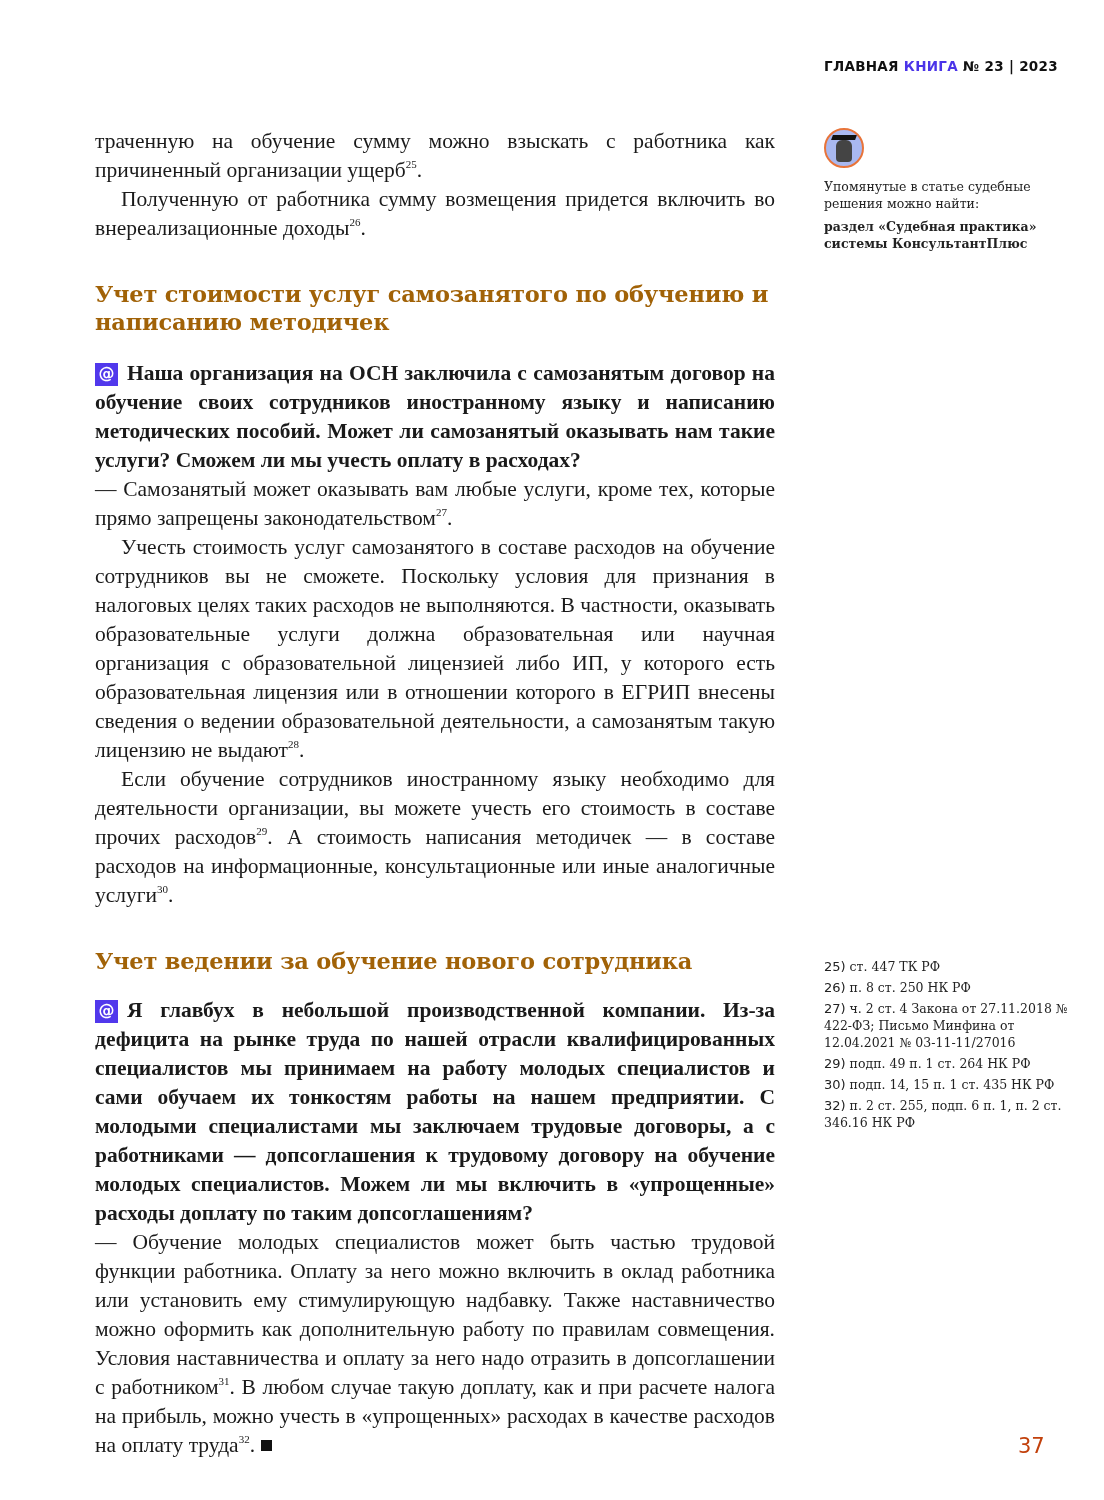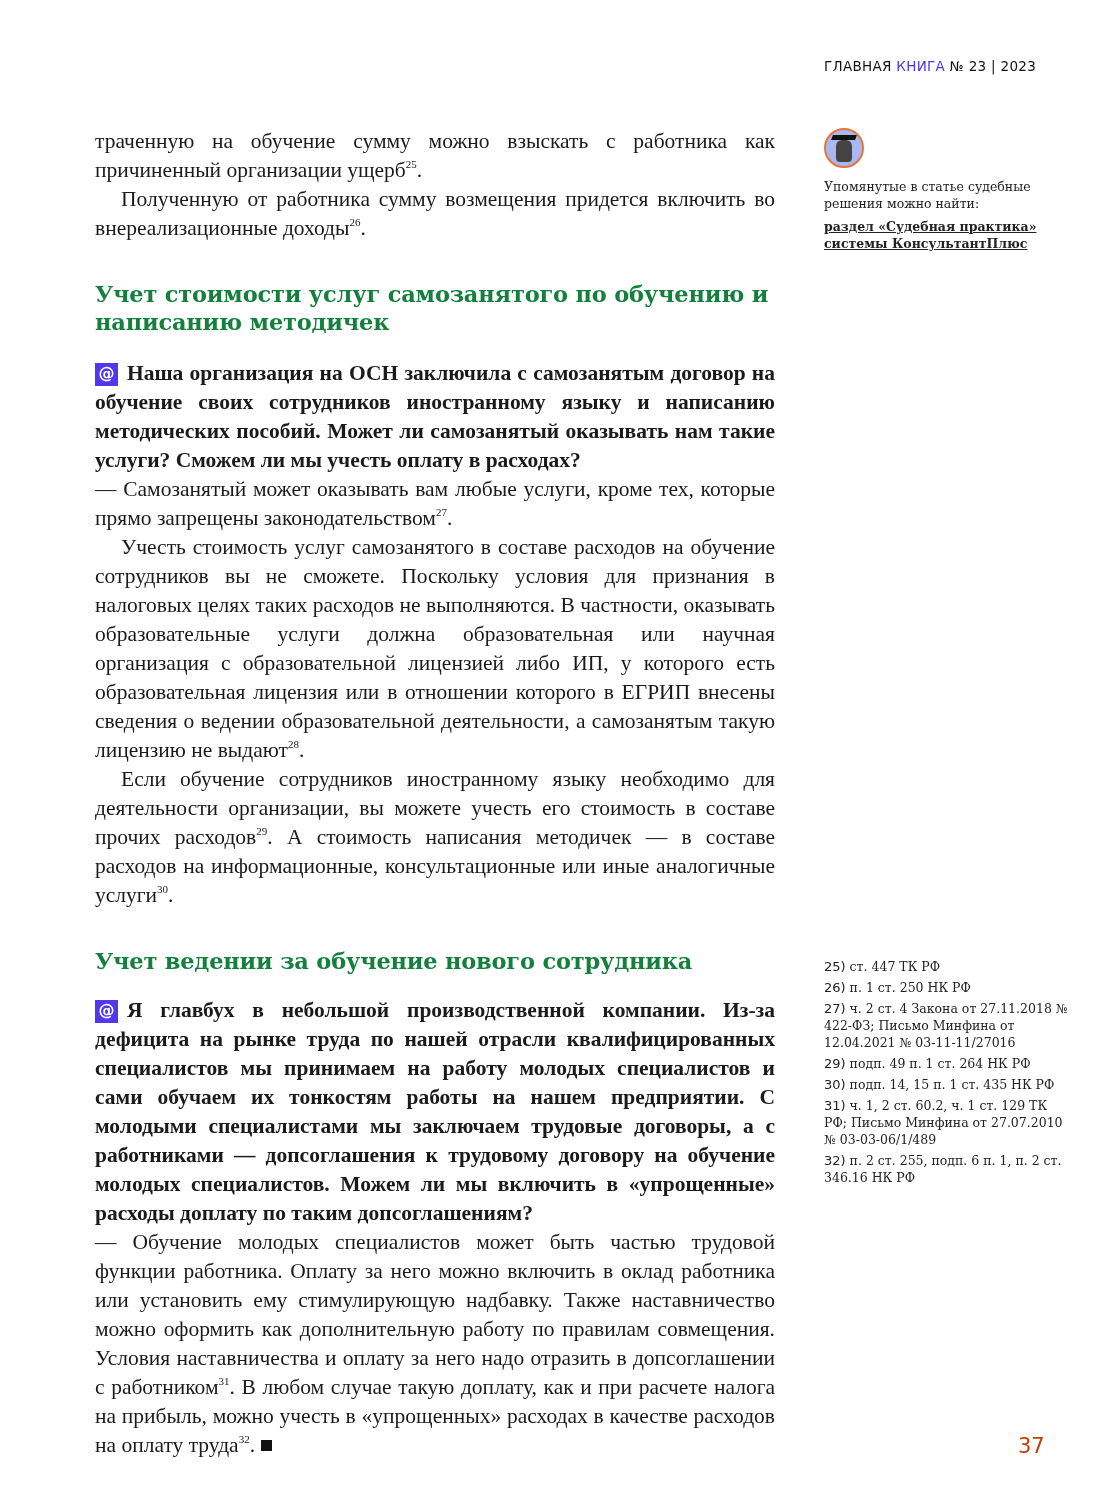--- a/index.html
+++ b/index.html
@@ -1,54 +1,54 @@
 <!DOCTYPE html>
 <html><head>
 <meta charset="utf-8">
 <style>
   html, body { margin: 0; padding: 0; background: #ffffff; }
   body { width: 1104px; height: 1500px; position: relative; overflow: hidden; color: #1a1a1a; }
   .header {
     position: absolute; left: 824px; top: 58px;
-    font-family: "DejaVu Sans", sans-serif; font-weight: normal; font-size: 13.5px; letter-spacing: 0.3px;
+    font-family: "DejaVu Sans", sans-serif; font-weight: bold; font-size: 13.5px; letter-spacing: 0.3px;
     color: #111;
   }
   .header .brand-accent { color: #4b34e8; }
   .main {
     position: absolute; left: 95px; top: 127px; width: 680px;
     font-family: "Liberation Serif", serif; font-size: 21.5px; line-height: 29px;
     color: #1a1a1a;
   }
   .main p { margin: 0; text-align: justify; }
   .main p.indent { text-indent: 26px; }
   .main sup { font-size: 11px; line-height: 0; vertical-align: 9px; }
   .main h2 {
     font-family: "DejaVu Serif", serif; font-weight: bold; font-size: 22.5px; line-height: 28px;
-    margin: 0; color: #15803d; letter-spacing: -0.2px;
+    margin: 0; color: #a16207; letter-spacing: -0.2px;
   }
   .h2-first { margin-top: 37px !important; margin-bottom: 23px !important; }
   .h2-second { margin-top: 37px !important; margin-bottom: 21px !important; }
   .question { font-weight: bold; }
   .at-badge {
     display: inline-block; width: 23px; height: 23px; background: #5138ec; color: #fff;
     font-family: "DejaVu Sans", sans-serif; font-size: 16px; line-height: 22px; text-align: center;
     vertical-align: 1px; margin-right: 9px; font-weight: bold;
   }
   .end-mark { display: inline-block; width: 11px; height: 11px; background: #111; margin-left: 6px; vertical-align: 1px; }
   .side-note {
     position: absolute; left: 824px; top: 128px; width: 240px;
     font-family: "DejaVu Serif", serif; font-size: 12.5px; line-height: 17px; color: #222;
   }
   .avatar {
     width: 36px; height: 36px; border-radius: 50%; background: #a9b8f0; border: 2px solid #e8743a;
     position: relative; overflow: hidden; margin-bottom: 10px;
   }
   .avatar .face { position: absolute; left: 10px; top: 10px; width: 16px; height: 22px; background: #444; border-radius: 6px 6px 4px 4px; }
   .avatar .cap { position: absolute; left: 6px; top: 5px; width: 24px; height: 5px; background: #111; transform: skewX(-20deg); }
-  .side-note .bold { font-weight: bold; margin-top: 6px; text-decoration: underline; }
+  .side-note .bold { font-weight: bold; margin-top: 6px; }
   .footnotes {
     position: absolute; left: 824px; top: 958px; width: 250px;
     font-family: "DejaVu Serif", serif; font-size: 12.5px; line-height: 17px; color: #222;
   }
   .footnote { margin-bottom: 4px; }
   .footnote .num { font-weight: normal; font-family: "DejaVu Sans", sans-serif; font-size: 13px; }
   .page-number {
     position: absolute; left: 1018px; top: 1434px;
     font-family: "DejaVu Sans", sans-serif; font-size: 21px; color: #c2410c;
   }
@@ -81,21 +81,20 @@
   <p class="indent"><span>Учесть стоимость услуг самозанятого в составе расходов на обучение сотрудников вы не сможете. Поскольку условия для признания в налоговых целях таких расходов не выполняются. В частности, оказывать образовательные услуги должна образовательная или научная организация с образовательной лицензией либо ИП, у которого есть образовательная лицензия или в отношении которого в ЕГРИП внесены сведения о ведении образовательной деятельности, а самозанятым такую лицензию не выдают</span><sup>28</sup>.</p>
   <p class="indent"><span>Если обучение сотрудников иностранному языку необходимо для деятельности организации, вы можете учесть его стоимость в составе прочих расходов</span><sup>29</sup><span>. А стоимость написания методичек — в составе расходов на информационные, консультационные или иные аналогичные услуги</span><sup>30</sup>.</p>
 
   <h2 class="h2-second">Учет ведении за обучение нового сотрудника</h2>
   <p class="question"><span class="at-badge">@</span><span>Я главбух в небольшой производственной компании. Из-за дефицита на рынке труда по нашей отрасли квалифицированных специалистов мы принимаем на работу молодых специалистов и сами обучаем их тонкостям работы на нашем предприятии. С молодыми специалистами мы заключаем трудовые договоры, а с работниками — допсоглашения к трудовому договору на обучение молодых специалистов. Можем ли мы включить в «упрощенные» расходы доплату по таким допсоглашениям?</span></p>
   <p><span>—  Обучение молодых специалистов может быть частью трудовой функции работника. Оплату за него можно включить в оклад работника или установить ему стимулирующую надбавку. Также наставничество можно оформить как дополнительную работу по правилам совмещения. Условия наставничества и оплату за него надо отразить в допсоглашении с работником</span><sup>31</sup><span>. В любом случае такую доплату, как и при расчете налога на прибыль, можно учесть в «упрощенных» расходах в качестве расходов на оплату труда</span><sup>32</sup>.<span class="end-mark"></span></p>
 </div>
 
 <div class="footnotes">
   <div class="footnote"><span class="num">25)</span> <span>ст. 447 ТК РФ</span></div>
-  <div class="footnote"><span class="num">26)</span> <span>п. 1 ст. 250 НК РФ</span></div>
+  <div class="footnote"><span class="num">26)</span> <span>п. 8 ст. 250 НК РФ</span></div>
   <div class="footnote"><span class="num">27)</span> <span>ч. 2 ст. 4 Закона от 27.11.2018 № 422-ФЗ; Письмо Минфина от 12.04.2021 № 03-11-11/27016</span></div>
   <div class="footnote"><span class="num">29)</span> <span>подп. 49 п. 1 ст. 264 НК РФ</span></div>
   <div class="footnote"><span class="num">30)</span> <span>подп. 14, 15 п. 1 ст. 435 НК РФ</span></div>
-  <div class="footnote"><span class="num">31)</span> <span>ч. 1, 2 ст. 60.2, ч. 1 ст. 129 ТК РФ; Письмо Минфина от 27.07.2010 № 03-03-06/1/489</span></div>
   <div class="footnote"><span class="num">32)</span> <span>п. 2 ст. 255, подп. 6 п. 1, п. 2 ст. 346.16 НК РФ</span></div>
 </div>
 
 <div class="page-number">37</div>
 
 </body></html>

